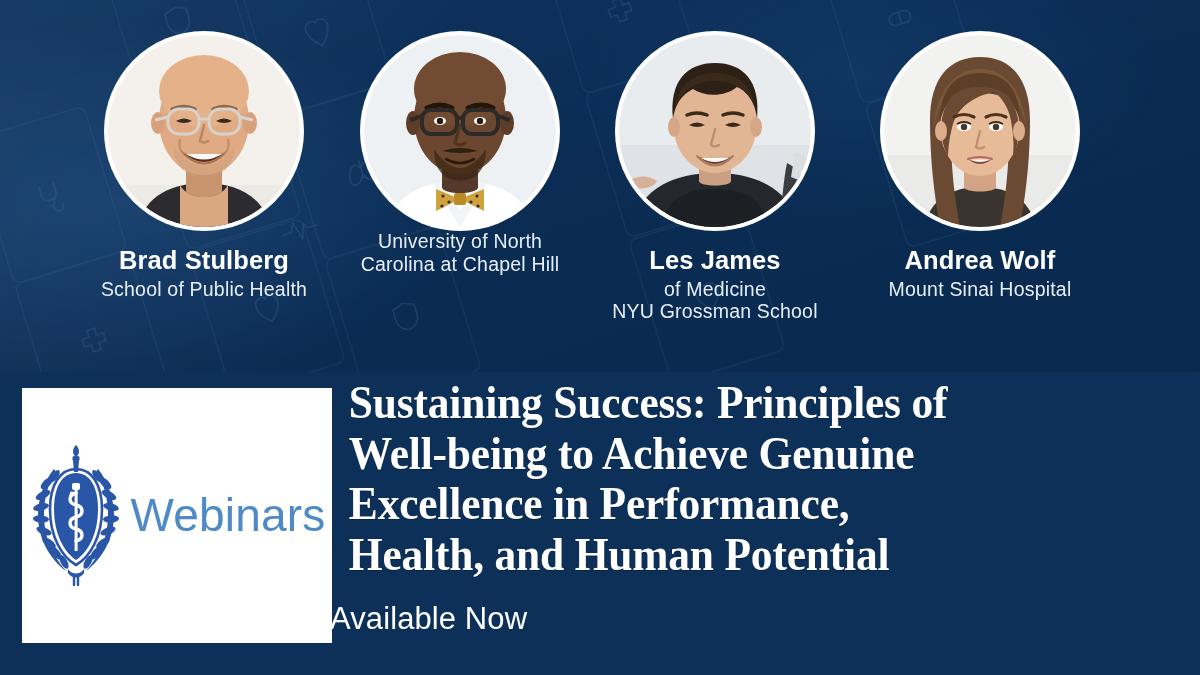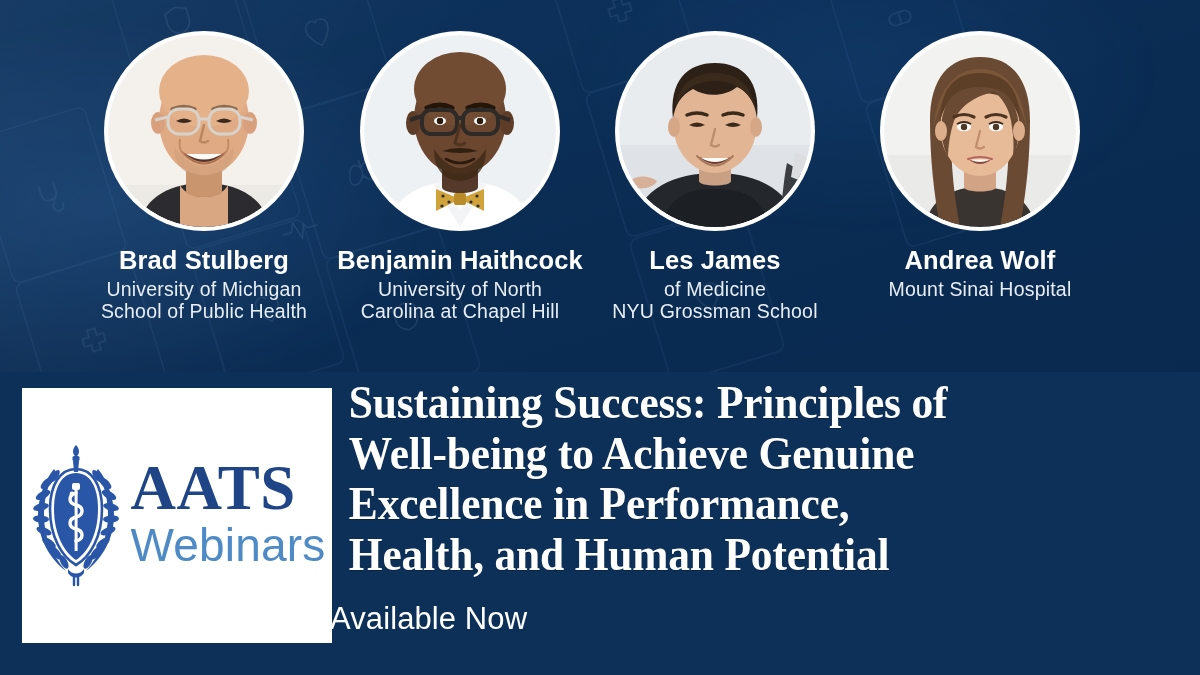--- a/index.html
+++ b/index.html
@@ -303,21 +303,20 @@
 
               <path d="M72 104 Q70 114 76 120" stroke="#c08c66" stroke-width="2" fill="none"></path>
               <path d="M120 104 Q122 114 116 120" stroke="#c08c66" stroke-width="2" fill="none"></path>
 
               <path d="M66 112 Q96 150 126 112 Q126 140 96 142 Q66 140 66 112Z" fill="#c79a76" opacity=".45"></path>
             </g>
           </svg>
         </div>
         <div class="speaker-name">Brad Stulberg</div>
         <div class="speaker-affil">
-          <div>University of Michigan</div>
           <div>School of Public Health</div>
         </div>
       </div>
 
       <div class="speaker s2">
         <div class="avatar">
           <svg viewBox="0 0 192 192">
             <defs>
                 <clipPath id="c2">
                   <circle cx="96" cy="96" r="96"></circle>
@@ -369,21 +368,20 @@
 
               <path d="M96 90 L91 108 Q96 112 101 108" stroke="#50331f" stroke-width="3" fill="none" stroke-linecap="round"></path>
 
               <path d="M78 116 Q96 110 114 116 Q96 120 78 116Z" fill="#30200f"></path>
               <path d="M70 114 Q96 152 122 114 Q122 144 96 146 Q70 144 70 114Z" fill="#3b2714" opacity=".75"></path>
 
               <path d="M82 124 Q96 132 110 124" stroke="#2b1a0e" stroke-width="2.6" fill="none" stroke-linecap="round"></path>
             </g>
           </svg>
         </div>
-        <div class="speaker-name">Benjamin Haithcock</div>
         <div class="speaker-affil">
           <div>University of North</div>
           <div>Carolina at Chapel Hill</div>
         </div>
       </div>
 
       <div class="speaker s3">
         <div class="avatar">
           <svg viewBox="0 0 192 192">
             <defs>
@@ -538,21 +536,20 @@
 
           <path d="M48 30 C32 30 22 46 22 70 C22 98 34 118 48 126 C62 118 74 98 74 70 C74 46 64 30 48 30Z" fill="none" stroke="#2a56a8" stroke-width="2.6"></path>
           <path d="M48 34 C34 34 26 48 26 70 C26 95 36 113 48 121 C60 113 70 95 70 70 C70 48 62 34 48 34Z" fill="#2a56a8"></path>
 
           <rect x="44" y="44" width="8" height="7" rx="2" fill="#fff"></rect>
           <rect x="46.6" y="50" width="3" height="62" fill="#fff"></rect>
           <path d="M48 54 C40 56 40 64 48 66 C56 68 56 76 48 78 C40 80 40 88 48 90 C56 92 56 100 48 102" fill="none" stroke="#fff" stroke-width="3.4" stroke-linecap="round"></path>
           <circle cx="44" cy="55" r="2.4" fill="#fff"></circle>
         </svg>
         <div class="logo-words">
-          <div class="logo-aats">AATS</div>
           <div class="logo-webinars">Webinars</div>
         </div>
       </div>
     </div>
 
     <div class="headline-block">
       <div class="headline">
         <div>Sustaining Success: Principles of</div>
         <div>Well-being to Achieve Genuine</div>
         <div>Excellence in Performance,</div>

